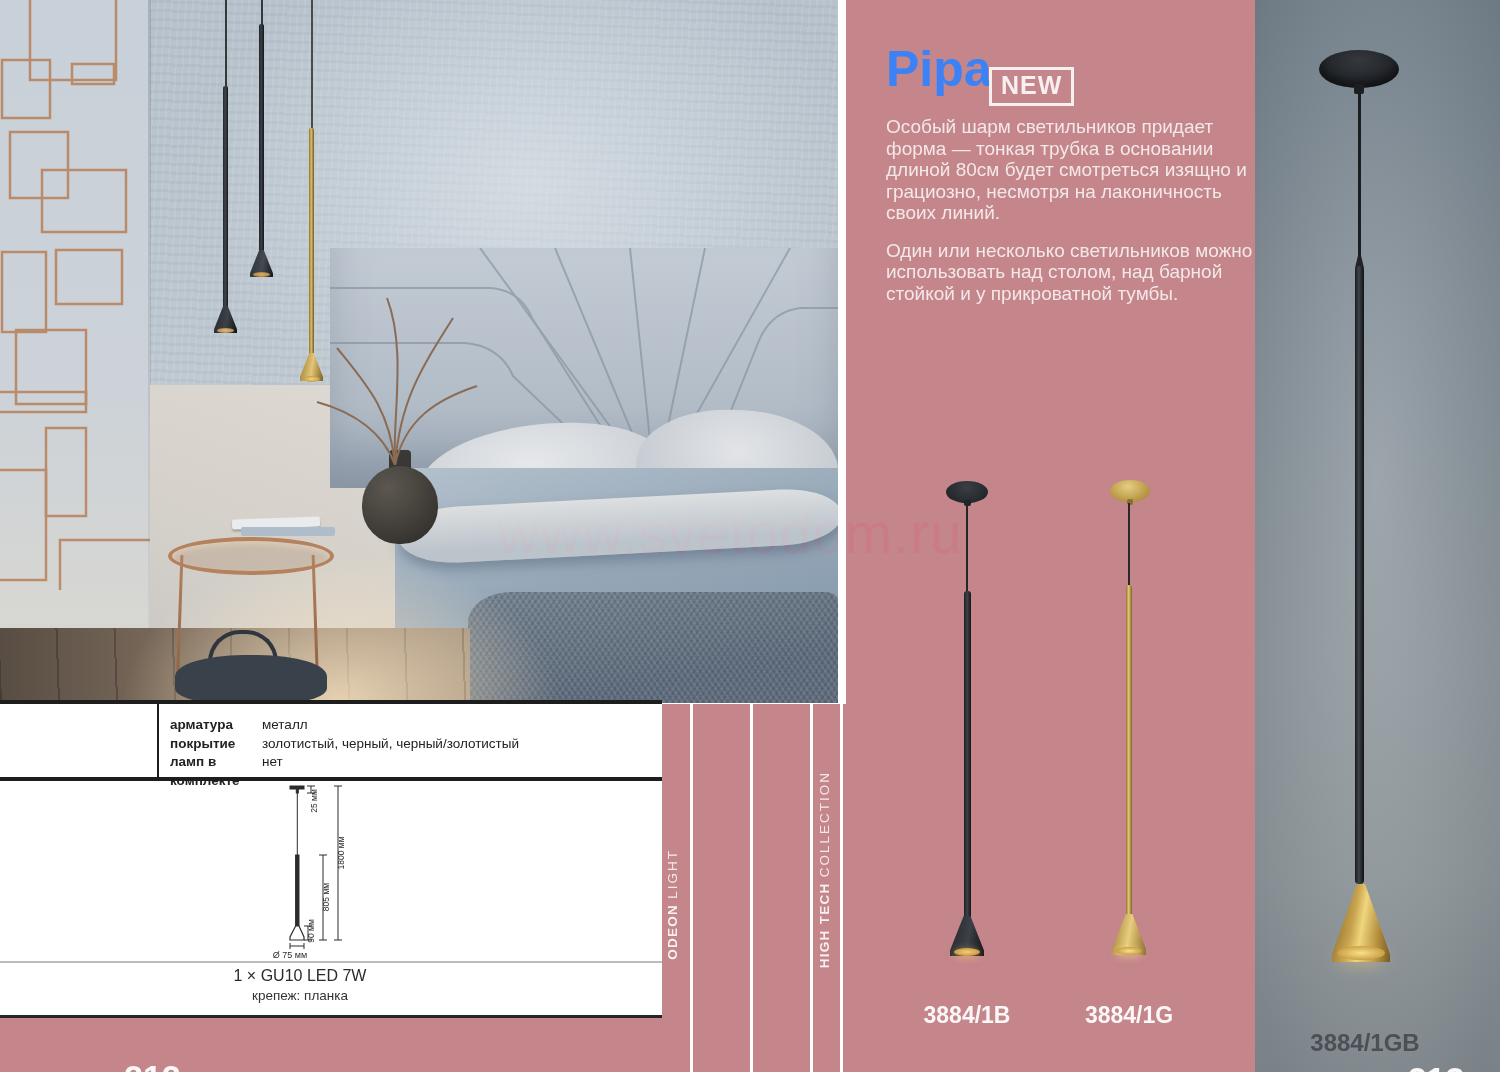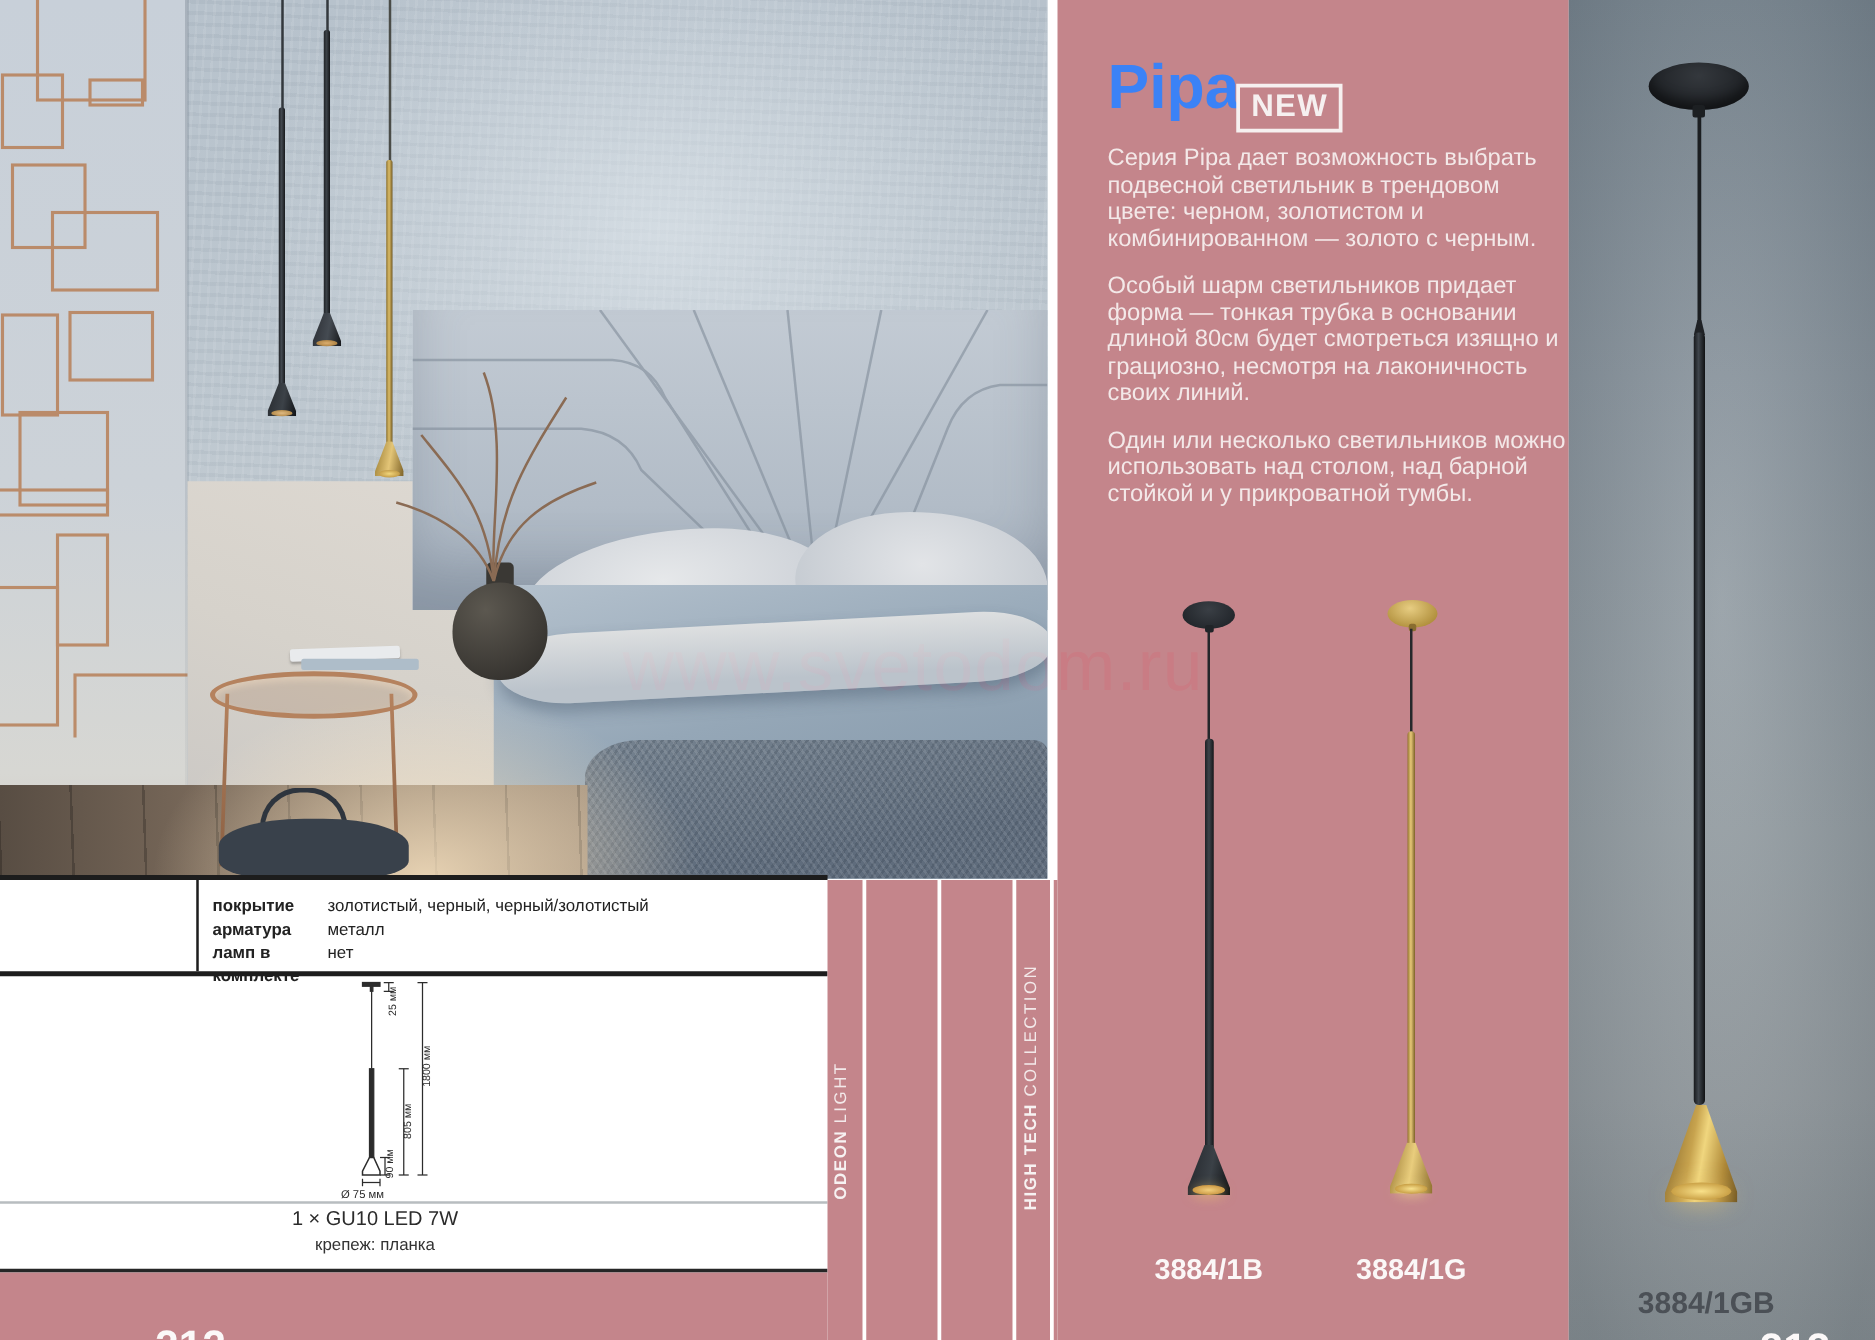--- a/index.html
+++ b/index.html
@@ -252,26 +252,26 @@
     <div class="abs p3w"></div>
     <div class="abs p3t"></div>
     <div class="abs p3c"></div>
     <div class="abs p3g"></div>
   </div>
 
   <div class="abs bar bar1"></div>
   <div class="abs vdiv"></div>
   <div class="abs specrows">
     <div class="specrow">
+      <span class="speclabel">арматура</span>
+      <span class="specvalue">металл</span>
+    </div>
+    <div class="specrow">
       <span class="speclabel">покрытие</span>
       <span class="specvalue">золотистый, черный, черный/золотистый</span>
-    </div>
-    <div class="specrow">
-      <span class="speclabel">арматура</span>
-      <span class="specvalue">металл</span>
     </div>
     <div class="specrow">
       <span class="speclabel">ламп в комплекте</span>
       <span class="specvalue">нет</span>
     </div>
   </div>
   <div class="abs bar bar2"></div>
 
   <svg class="abs diagram" viewBox="0 0 120 185">
     <g stroke="#2c2c2c" stroke-width="1" fill="none">
@@ -332,21 +332,20 @@
   </div>
   <div class="vtext vt-hightech">
     <span class="sp-b">HIGH TECH</span>
     <span class="sp-l">COLLECTION</span>
   </div>
 
   <div class="abs pink-page"></div>
   <div class="abs title">Pipa</div>
   <div class="abs badge">NEW</div>
   <div class="abs paras">
-    <p>Серия Pipa дает возможность выбрать подвесной светильник в трендовом цвете: черном, золотистом и комбинированном — золото с черным.</p>
     <p>Особый шарм светильников придает форма — тонкая трубка в основании длиной 80см будет смотреться изящно и грациозно, несмотря на лаконичность своих линий.</p>
     <p>Один или несколько светильников можно использовать над столом, над барной стойкой и у прикроватной тумбы.</p>
   </div>
 
   <div class="abs cano-b"></div>
   <div class="abs hub-b"></div>
   <div class="abs wire-b"></div>
   <div class="abs tube-b"></div>
   <div class="abs cone-b"></div>
   <div class="abs glow-b"></div>

